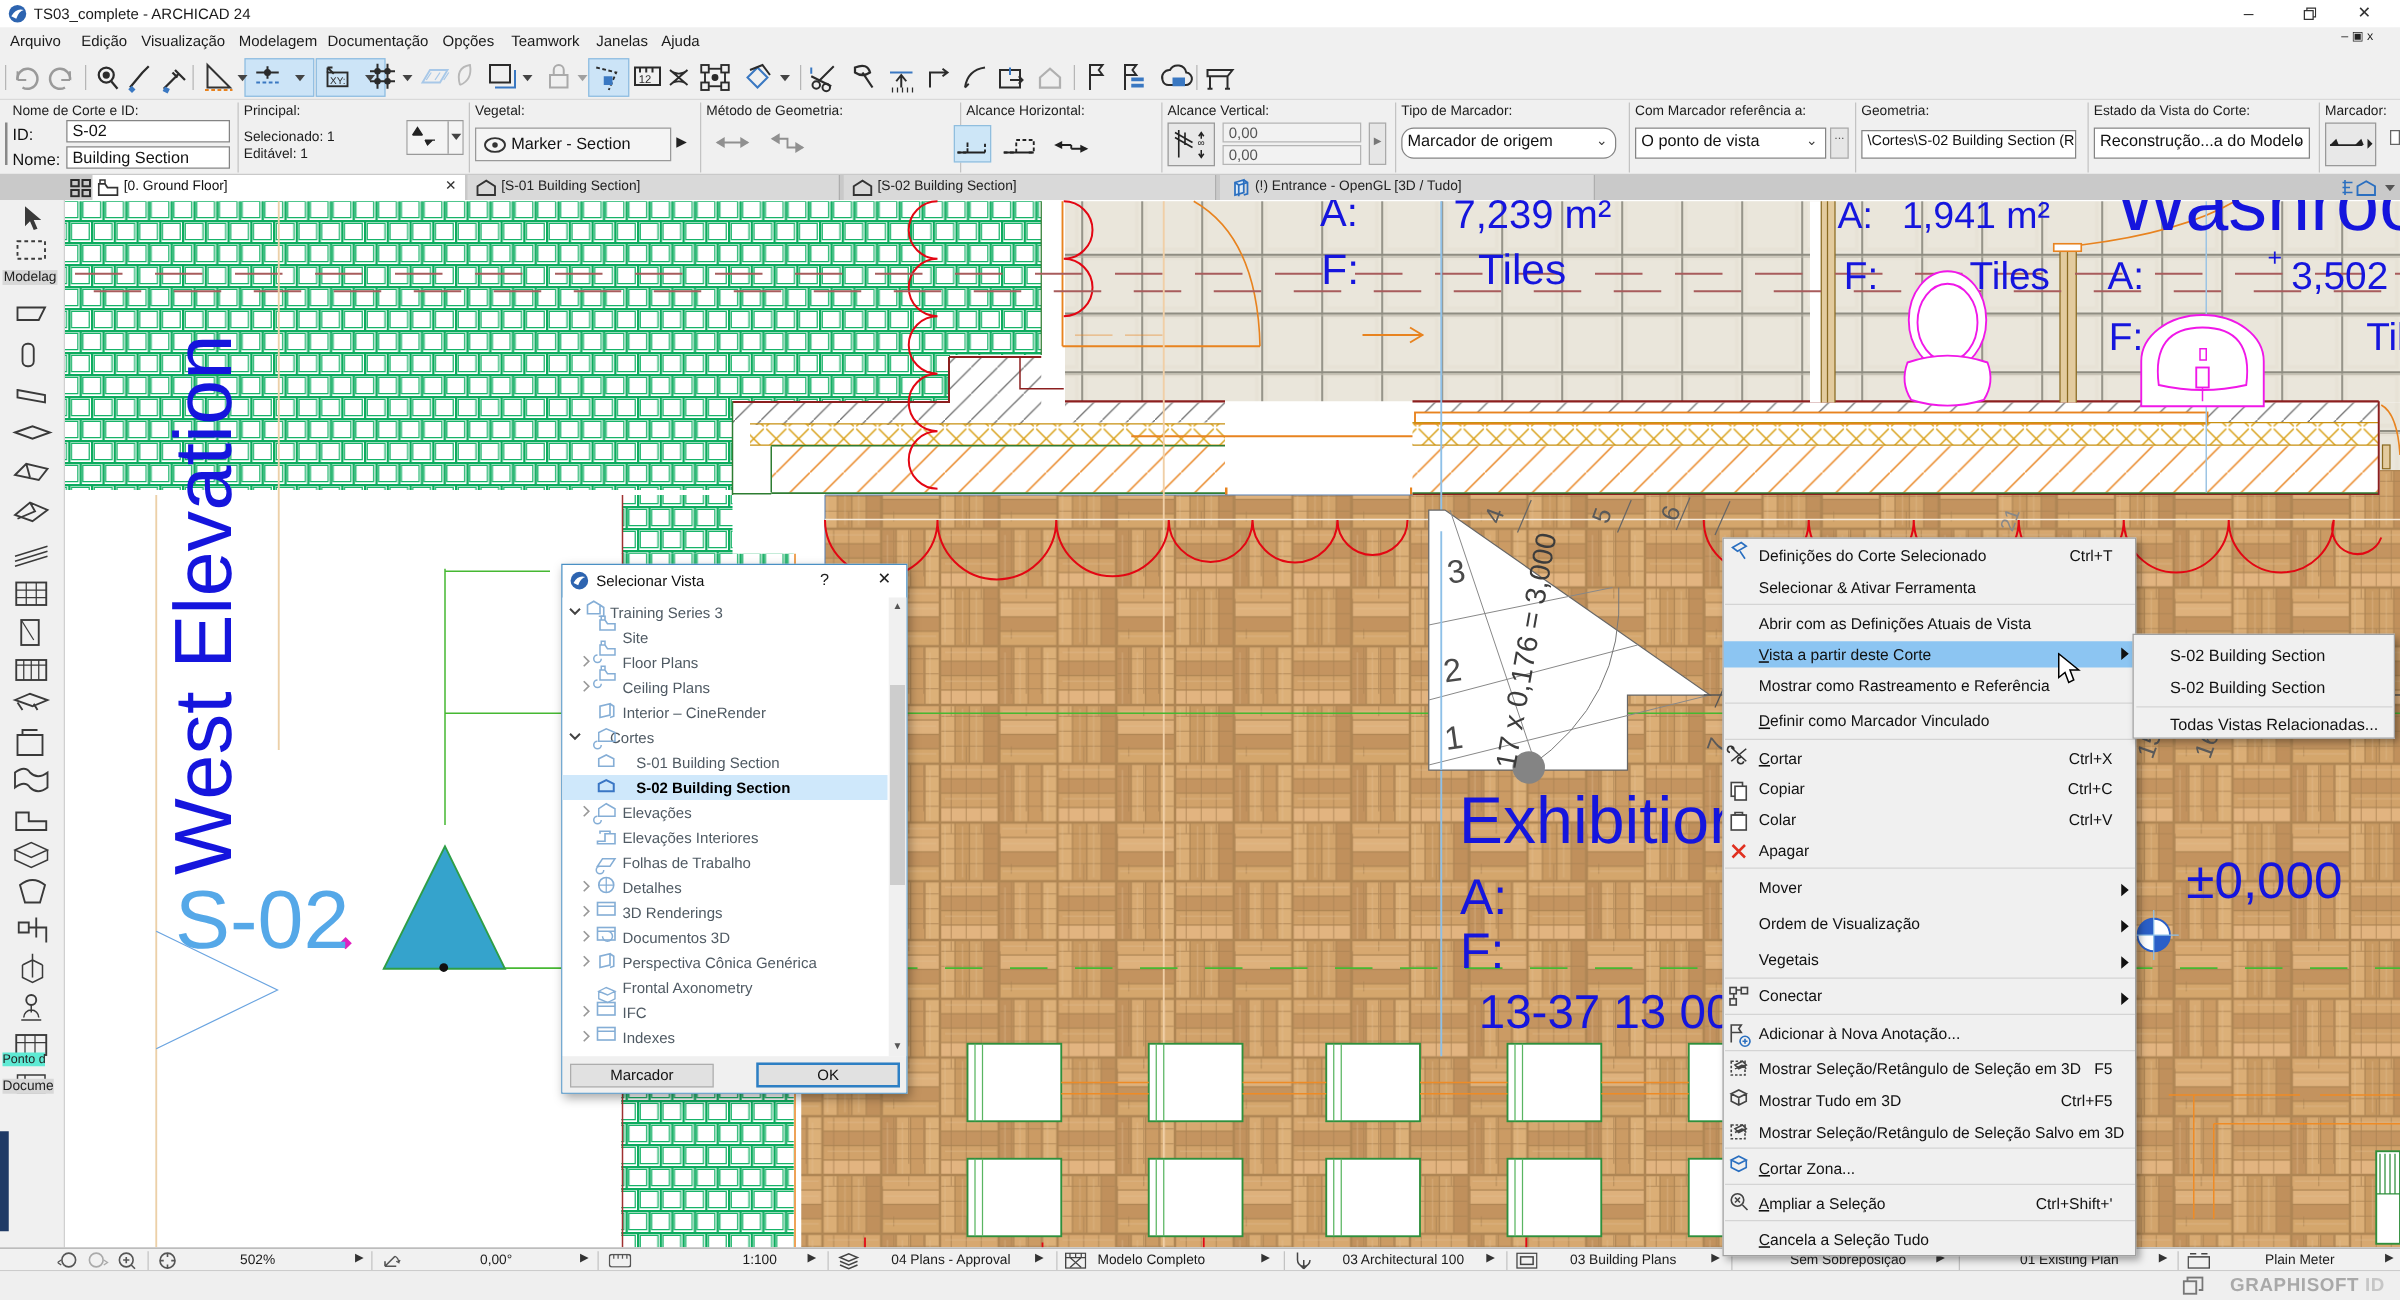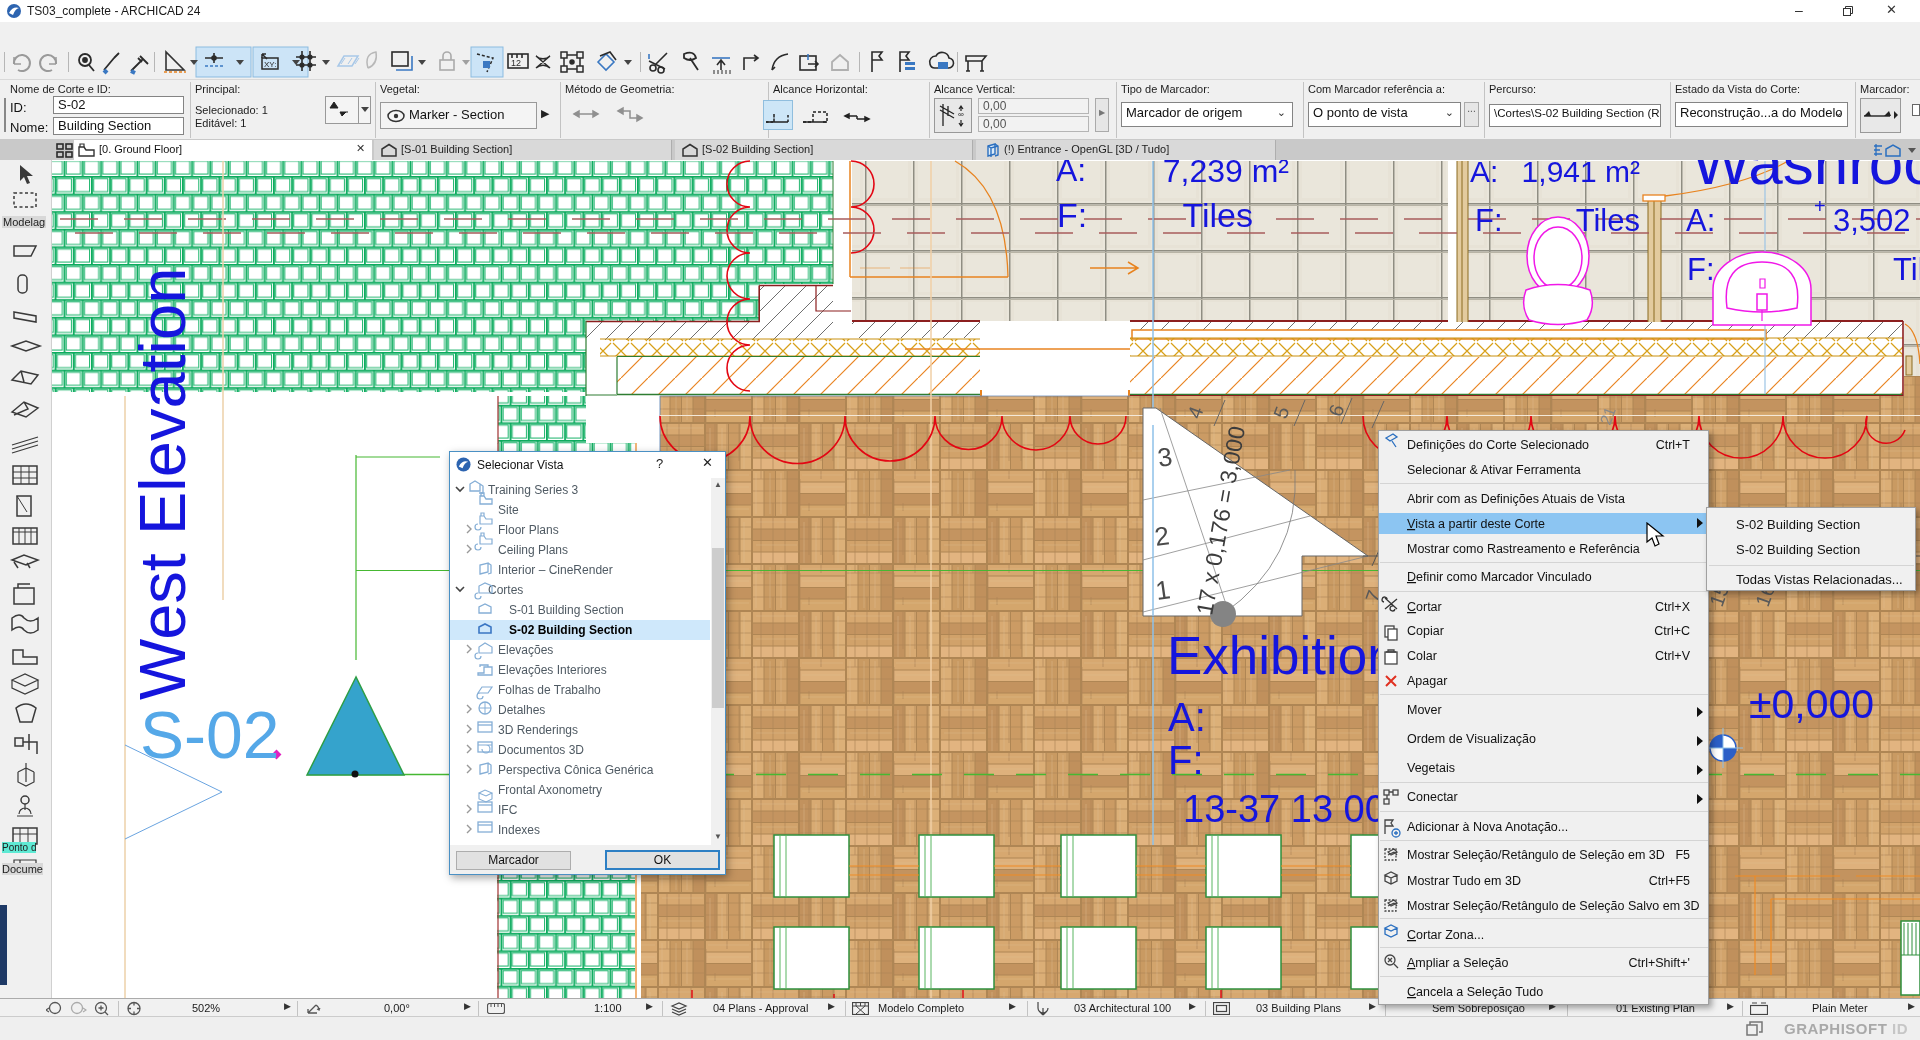--- a/index.html
+++ b/index.html
@@ -21,20 +21,32 @@
       </svg>
   <div class="tx" style="left:27px;top:4px;font-size:12px;color:#1a1a1a;">TS03_complete - ARCHICAD 24</div>
   <div class="tx" style="left:1795px;top:2px;font-size:14px;color:#333;">–</div>
   <svg class="abs" style="left:1841px;top:5px" width="12" height="12" viewBox="0 0 12 12">
         <rect x="2.5" y="3.5" width="7" height="7" fill="none" stroke="#333"></rect>
         <path d="M4.5 3.5 v-2 h7 v7 h-2" fill="none" stroke="#333"></path>
       </svg>
   <div class="tx" style="left:1886px;top:2px;font-size:13px;color:#333;">✕</div>
 </div>
 
+<div class="abs" style="left:0;top:22px;width:1920px;height:22px;background:#f0f0f0;font-size:12px;color:#1a1a1a;">
+  <div class="tx" style="left:8px;top:4px;">Arquivo</div>
+  <div class="tx" style="left:65px;top:4px;">Edição</div>
+  <div class="tx" style="left:113px;top:4px;">Visualização</div>
+  <div class="tx" style="left:191px;top:4px;">Modelagem</div>
+  <div class="tx" style="left:262px;top:4px;">Documentação</div>
+  <div class="tx" style="left:354px;top:4px;">Opções</div>
+  <div class="tx" style="left:409px;top:4px;">Teamwork</div>
+  <div class="tx" style="left:477px;top:4px;">Janelas</div>
+  <div class="tx" style="left:529px;top:4px;">Ajuda</div>
+  <div class="tx" style="left:1873px;top:1px;font-size:10px;color:#222;">– ▣ x</div>
+</div>
 
 <div class="abs" style="left:0;top:44px;width:1920px;height:36px;background:#f0f0f0;border-bottom:1px solid #d9d9d9;">
 <svg class="abs" style="left:0;top:0" width="1000" height="36" viewBox="0 0 1000 36">
  <g stroke="#b6b6b6" stroke-width="1">
           <path d="M4.5 8 V28 M68.5 8 V28 M154.5 8 V28 M640.5 8 V28 M859.5 8 V28 M957.5 8 V28"></path>
         </g>
 
  <rect x="196" y="3" width="55" height="30" fill="#cce4f7" stroke="#8bbbe0"></rect>
  <rect x="253" y="3" width="55" height="30" fill="#cce4f7" stroke="#8bbbe0"></rect>
  <rect x="471" y="3" width="32" height="30" fill="#cce4f7" stroke="#8bbbe0"></rect>
@@ -185,21 +197,21 @@
   <div class="sep" style="left:1670px;top:2px;height:56px"></div>
   <div class="sep" style="left:1855px;top:2px;height:56px"></div>
   <div class="lbl tx" style="left:10px;top:3px;">Nome de Corte e ID:</div>
   <div class="lbl tx" style="left:195px;top:3px;">Principal:</div>
   <div class="lbl tx" style="left:380px;top:3px;">Vegetal:</div>
   <div class="lbl tx" style="left:565px;top:3px;">Método de Geometria:</div>
   <div class="lbl tx" style="left:773px;top:3px;">Alcance Horizontal:</div>
   <div class="lbl tx" style="left:934px;top:3px;">Alcance Vertical:</div>
   <div class="lbl tx" style="left:1121px;top:3px;">Tipo de Marcador:</div>
   <div class="lbl tx" style="left:1308px;top:3px;">Com Marcador referência a:</div>
-  <div class="lbl tx" style="left:1489px;top:3px;">Percurso:</div>
+  <div class="lbl tx" style="left:1489px;top:3px;">Geometria:</div>
   <div class="lbl tx" style="left:1675px;top:3px;">Estado da Vista do Corte:</div>
   <div class="lbl tx" style="left:1860px;top:3px;">Marcador:</div>
 
   <div class="tx" style="left:4px;top:18px;width:2px;height:34px;background:#888;"></div>
   <div class="tx" style="left:10px;top:20px;font-size:13px;color:#111;">ID:</div>
   <div class="inp" style="left:53px;top:16px;width:131px;height:18px;">S-02</div>
   <div class="tx" style="left:10px;top:40px;font-size:13px;color:#111;">Nome:</div>
   <div class="inp" style="left:53px;top:37px;width:131px;height:18px;">Building Section</div>
 
   <div class="lbl tx" style="left:195px;top:24px;">Selecionado: 1</div>
@@ -249,21 +261,21 @@
           <path d="M25 6 l0 5 m-2 -2 l2 -3 l2 3 m-2 11 l0 5 m-2 -2 l2 3 l2 -3" stroke-width="1.2"></path>
           <text x="22" y="17" font-size="8" fill="#222" stroke="none" font-family="Liberation Sans">∞</text>
         </g>
       </svg>
   <div class="inp" style="left:978px;top:18px;width:111px;height:16px;background:#f2f2f2;border-color:#b5b5b5;color:#555;font-size:12px;line-height:14px;">0,00</div>
   <div class="inp" style="left:978px;top:36px;width:111px;height:16px;background:#f2f2f2;border-color:#b5b5b5;color:#555;font-size:12px;line-height:14px;">0,00</div>
   <div class="abs" style="left:1095px;top:18px;width:14px;height:34px;background:#e6e6e6;border:1px solid #aaa;">
         <div class="tx" style="left:3px;top:9px;font-size:8px;color:#777;">▶</div>
       </div>
 
-  <div class="dd" style="left:1121px;top:22px;width:172px;height:25px;">Marcador de origem<span style="position:absolute;right:6px;top:3px;font-size:11px;color:#333;">⌄</span></div>
+  <div class="dd" style="left:1121px;top:22px;width:172px;height:25px;border-radius:10px;">Marcador de origem<span style="position:absolute;right:6px;top:3px;font-size:11px;color:#333;">⌄</span></div>
   <div class="dd" style="left:1308px;top:22px;width:153px;height:25px;">O ponto de vista<span style="position:absolute;right:6px;top:3px;font-size:11px;color:#333;">⌄</span></div>
   <div class="abs" style="left:1464px;top:22px;width:15px;height:25px;background:#e6e6e6;border:1px solid #aaa;font-size:10px;color:#555;text-align:center;">...</div>
   <div class="dd" style="left:1489px;top:24px;width:172px;height:23px;font-size:11.5px;">\Cortes\S-02 Building Section (Re</div>
   <div class="dd" style="left:1675px;top:22px;width:173px;height:25px;">Reconstrução...a do Modelo<span style="position:absolute;right:4px;top:3px;font-size:11px;color:#333;">⌄</span></div>
 
   <div class="abs" style="left:1860px;top:18px;width:41px;height:35px;background:#e8e8e8;border:1px solid #999;"></div>
   <svg class="abs" style="left:1862px;top:28px" width="38" height="14" viewBox="0 0 38 14">
         <path d="M2 8 h26" stroke="#222" stroke-width="1.4"></path>
         <path d="M2 8 l5 -5 l2 5 z M22 8 l5 -5 l2 5 z" fill="#222"></path>
         <path d="M32 3 l4 4 l-4 4 z" fill="#222"></path>

